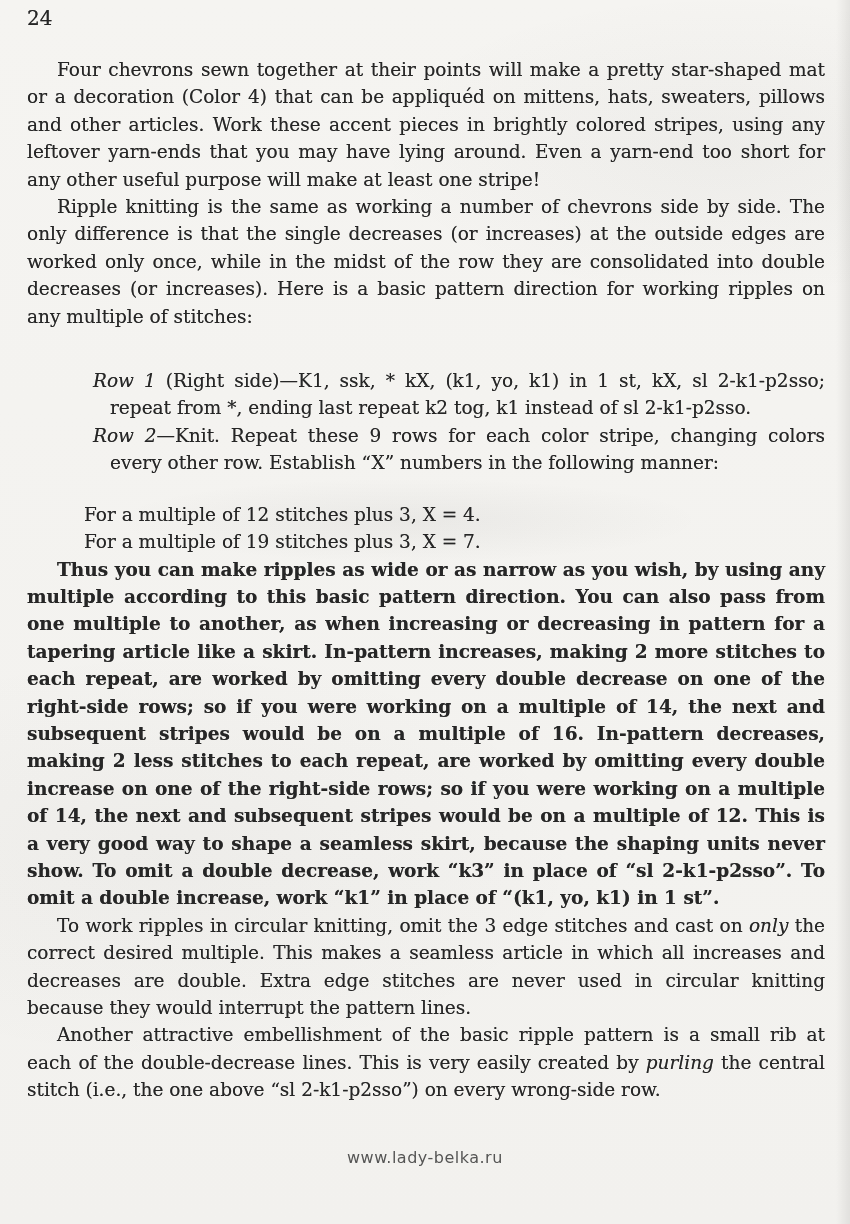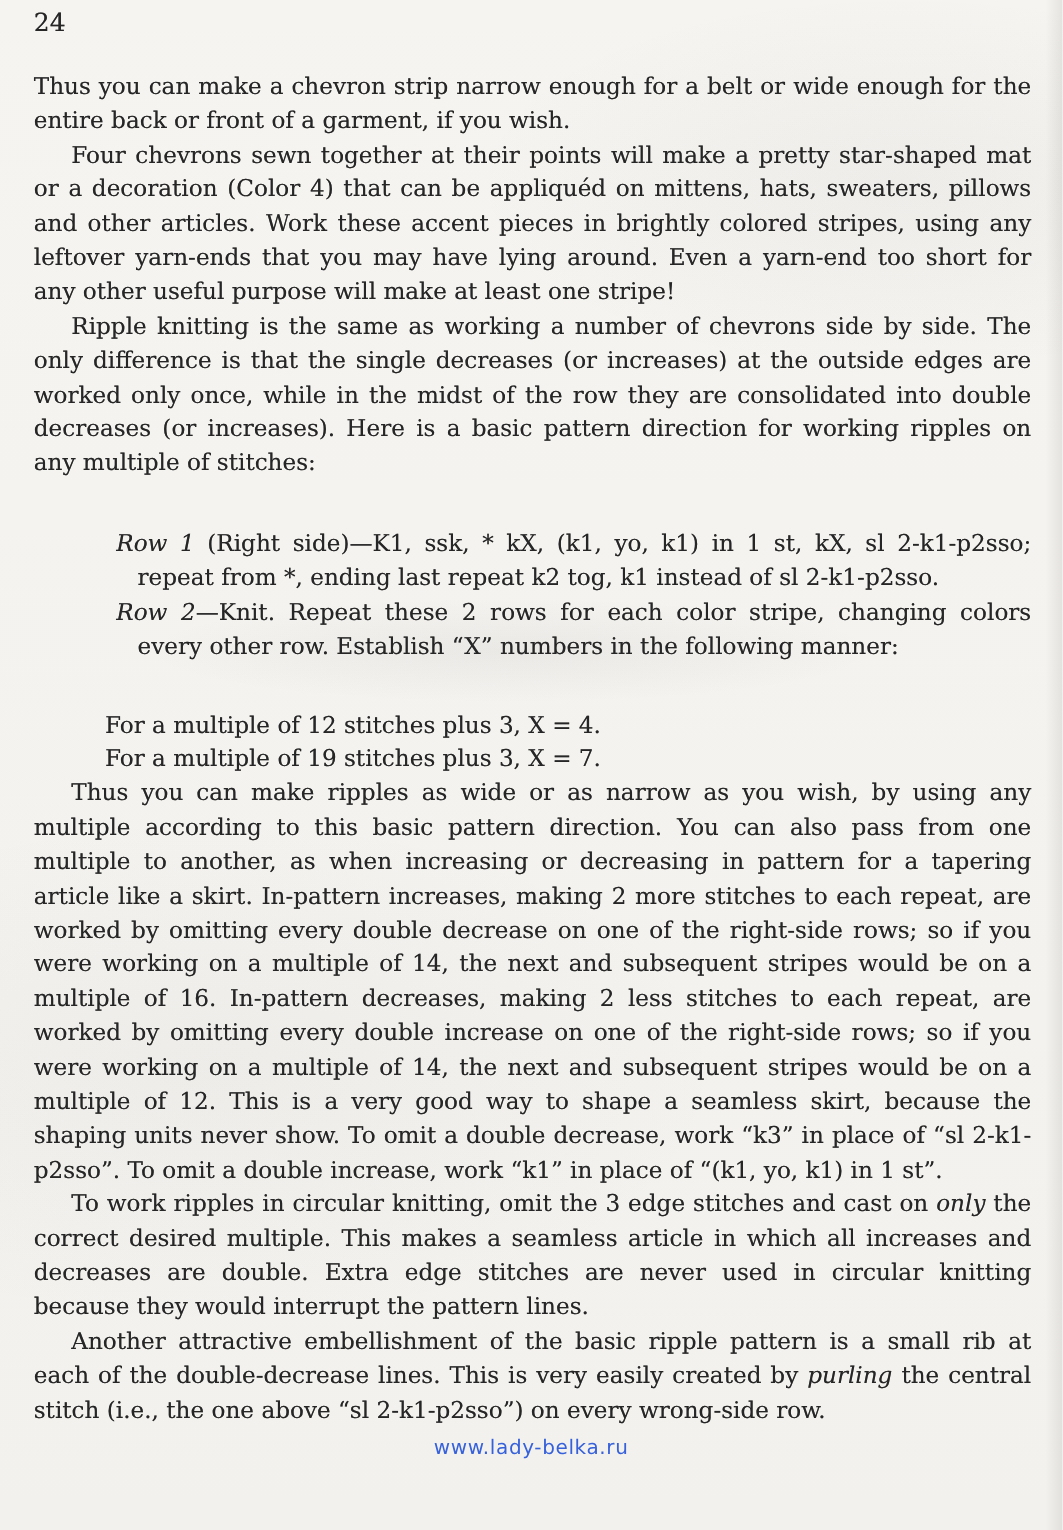--- a/index.html
+++ b/index.html
@@ -46,28 +46,29 @@
     margin-top: 37px;
     margin-left: 83px;
   }
   .pattern-rows p {
     text-indent: -17px;
   }
   .pattern-rows .row-label {
     font-style: italic;
   }
   .multiples {
-    margin-top: 35px;
+    margin-top: 24px;
     margin-left: 57px;
   }
   .multiples p {
     text-align: left;
   }
   .mt-para {
     margin-top: 26px;
+    font-weight: bold;
   }
   .italic-term {
     font-style: italic;
   }
   .watermark {
     position: absolute;
     left: 347px;
     top: 1149px;
     font-family: "DejaVu Sans", "Liberation Sans", sans-serif;
     font-size: 16px;
@@ -79,39 +80,38 @@
 </style>
 </head>
 <body>
 
 <div class="page">
 
   <div class="page-number">24</div>
 
   <div class="body-text">
 
-    <p>Thus you can make a chevron strip narrow enough for a belt or wide enough for the entire back or front of a garment, if you wish.</p>
 
     <p class="indent">Four chevrons sewn together at their points will make a pretty star-shaped mat or a decoration (Color 4) that can be appliquéd on mittens, hats, sweaters, pillows and other articles. Work these accent pieces in brightly colored stripes, using any leftover yarn-ends that you may have lying around. Even a yarn-end too short for any other useful purpose will make at least one stripe!</p>
 
     <p class="indent">Ripple knitting is the same as working a number of chevrons side by side. The only difference is that the single decreases (or increases) at the outside edges are worked only once, while in the midst of the row they are consolidated into double decreases (or increases). Here is a basic pattern direction for working ripples on any multiple of stitches:</p>
 
     <div class="pattern-rows">
       <p><span class="row-label">Row 1</span><span> (Right side)—K1, ssk, * kX, (k1, yo, k1) in 1 st, kX, sl 2-k1-p2sso; repeat from *, ending last repeat k2 tog, k1 instead of sl 2-k1-p2sso.</span></p>
-      <p><span class="row-label">Row 2</span><span>—Knit. Repeat these 2 rows for each color stripe, changing colors every other row. Establish “X” numbers in the following manner:</span></p>
+      <p><span class="row-label">Row 2</span><span>—Knit. Repeat these 9 rows for each color stripe, changing colors every other row. Establish “X” numbers in the following manner:</span></p>
     </div>
 
     <div class="multiples">
       <p>For a multiple of 12 stitches plus 3, X = 4.</p>
       <p>For a multiple of 19 stitches plus 3, X = 7.</p>
     </div>
 
     <p class="indent mt-para">Thus you can make ripples as wide or as narrow as you wish, by using any multiple according to this basic pattern direction. You can also pass from one multiple to another, as when increasing or decreasing in pattern for a tapering article like a skirt. In-pattern increases, making 2 more stitches to each repeat, are worked by omitting every double decrease on one of the right-side rows; so if you were working on a multiple of 14, the next and subsequent stripes would be on a multiple of 16. In-pattern decreases, making 2 less stitches to each repeat, are worked by omitting every double increase on one of the right-side rows; so if you were working on a multiple of 14, the next and subsequent stripes would be on a multiple of 12. This is a very good way to shape a seamless skirt, because the shaping units never show. To omit a double decrease, work “k3” in place of “sl 2-k1-p2sso”. To omit a double increase, work “k1” in place of “(k1, yo, k1) in 1 st”.</p>
 
     <p class="indent"><span>To work ripples in circular knitting, omit the 3 edge stitches and cast on </span><span class="italic-term">only</span><span> the correct desired multiple. This makes a seamless article in which all increases and decreases are double. Extra edge stitches are never used in circular knitting because they would interrupt the pattern lines.</span></p>
 
     <p class="indent"><span>Another attractive embellishment of the basic ripple pattern is a small rib at each of the double-decrease lines. This is very easily created by </span><span class="italic-term">purling</span><span> the central stitch (i.e., the one above “sl 2-k1-p2sso”) on every wrong-side row.</span></p>
 
   </div>
 
-  <div class="watermark" style="color: #1d4ed8;">www.lady-belka.ru</div>
+  <div class="watermark" style="color: #404040;">www.lady-belka.ru</div>
 
 </div>
 
 </body></html>

